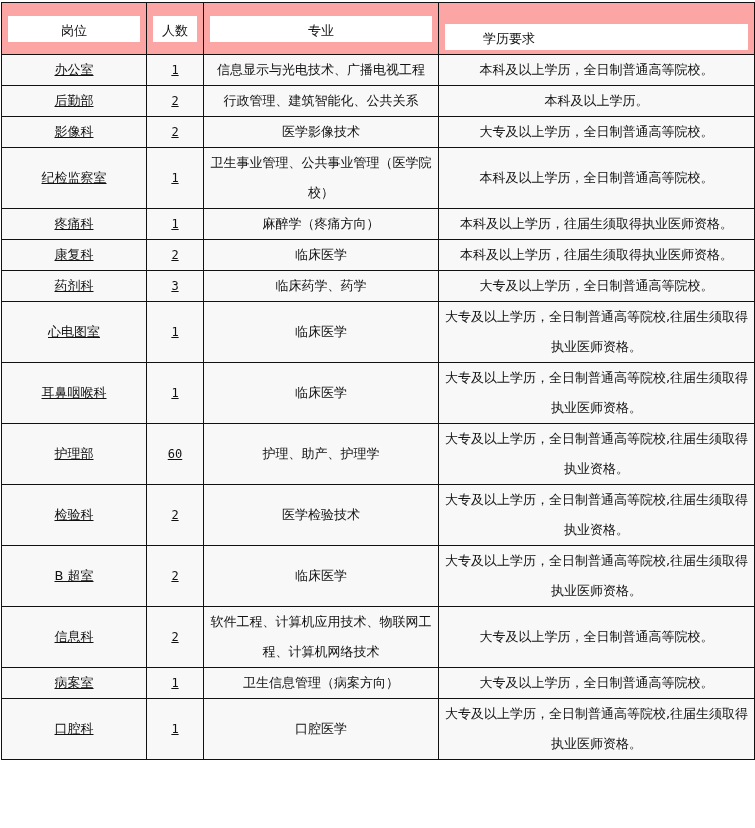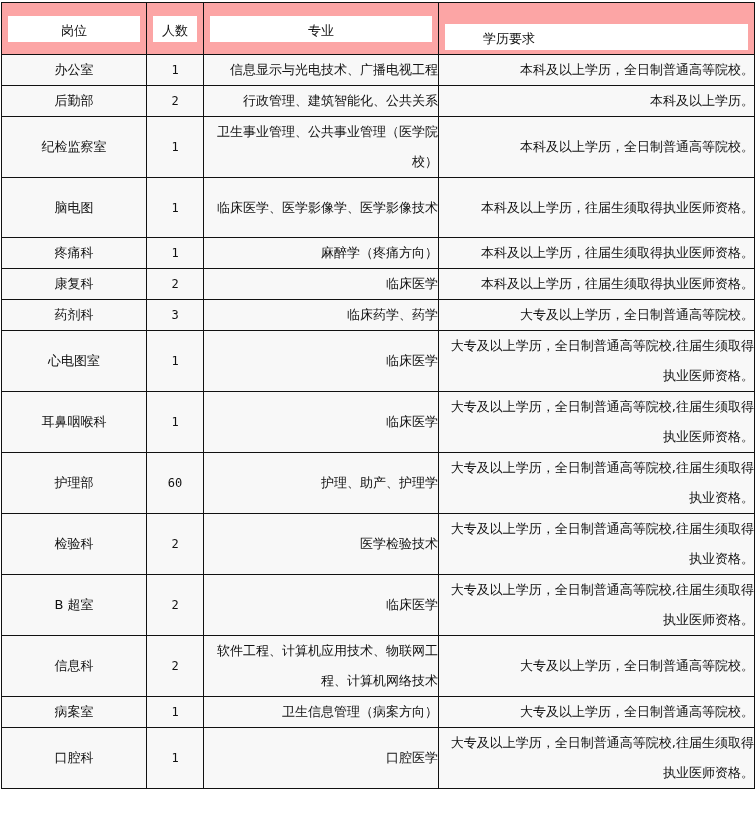--- a/index.html
+++ b/index.html
@@ -54,26 +54,26 @@
     }
     .head-inner.left-pad {
       justify-content: flex-start;
       padding-left: 38px;
       margin-top: 21px;
     }
 
     td.post { text-align: center; }
     td.num { text-align: center; font-family: "DejaVu Sans Mono", "Liberation Mono", monospace; font-size: 12px; }
     td.major, td.edu {
-      text-align: right;
+      text-align: center;
       padding-left: 6px;
       padding-right: 4px;
       line-height: 30px;
     }
-    td.post, td.num { line-height: 20px; padding-top: 6px; }
+    td.post, td.num { line-height: 20px; padding-top: 6px; text-decoration: underline; }
 
     tr.h30 td { height: 29px; }
     tr.h60 td { height: 59px; }
   </style>
 </head>
 <body>
 
 <table class="recruit">
   <colgroup>
     <col class="c-post">
@@ -103,31 +103,31 @@
       <td class="num">1</td>
       <td class="major">信息显示与光电技术、广播电视工程</td>
       <td class="edu">本科及以上学历，全日制普通高等院校。</td>
     </tr>
     <tr class="h30">
       <td class="post">后勤部</td>
       <td class="num">2</td>
       <td class="major">行政管理、建筑智能化、公共关系</td>
       <td class="edu">本科及以上学历。</td>
     </tr>
+    <tr class="h30">
+      <td class="post">影像科</td>
+      <td class="num">2</td>
+      <td class="major">医学影像技术</td>
+      <td class="edu">大专及以上学历，全日制普通高等院校。</td>
+    </tr>
     <tr class="h60">
       <td class="post">纪检监察室</td>
       <td class="num">1</td>
       <td class="major">卫生事业管理、公共事业管理（医学院校）</td>
       <td class="edu">本科及以上学历，全日制普通高等院校。</td>
-    </tr>
-    <tr class="h60">
-      <td class="post">脑电图</td>
-      <td class="num">1</td>
-      <td class="major">临床医学、医学影像学、医学影像技术</td>
-      <td class="edu">本科及以上学历，往届生须取得执业医师资格。</td>
     </tr>
     <tr class="h30">
       <td class="post">疼痛科</td>
       <td class="num">1</td>
       <td class="major">麻醉学（疼痛方向）</td>
       <td class="edu">本科及以上学历，往届生须取得执业医师资格。</td>
     </tr>
     <tr class="h30">
       <td class="post">康复科</td>
       <td class="num">2</td>

